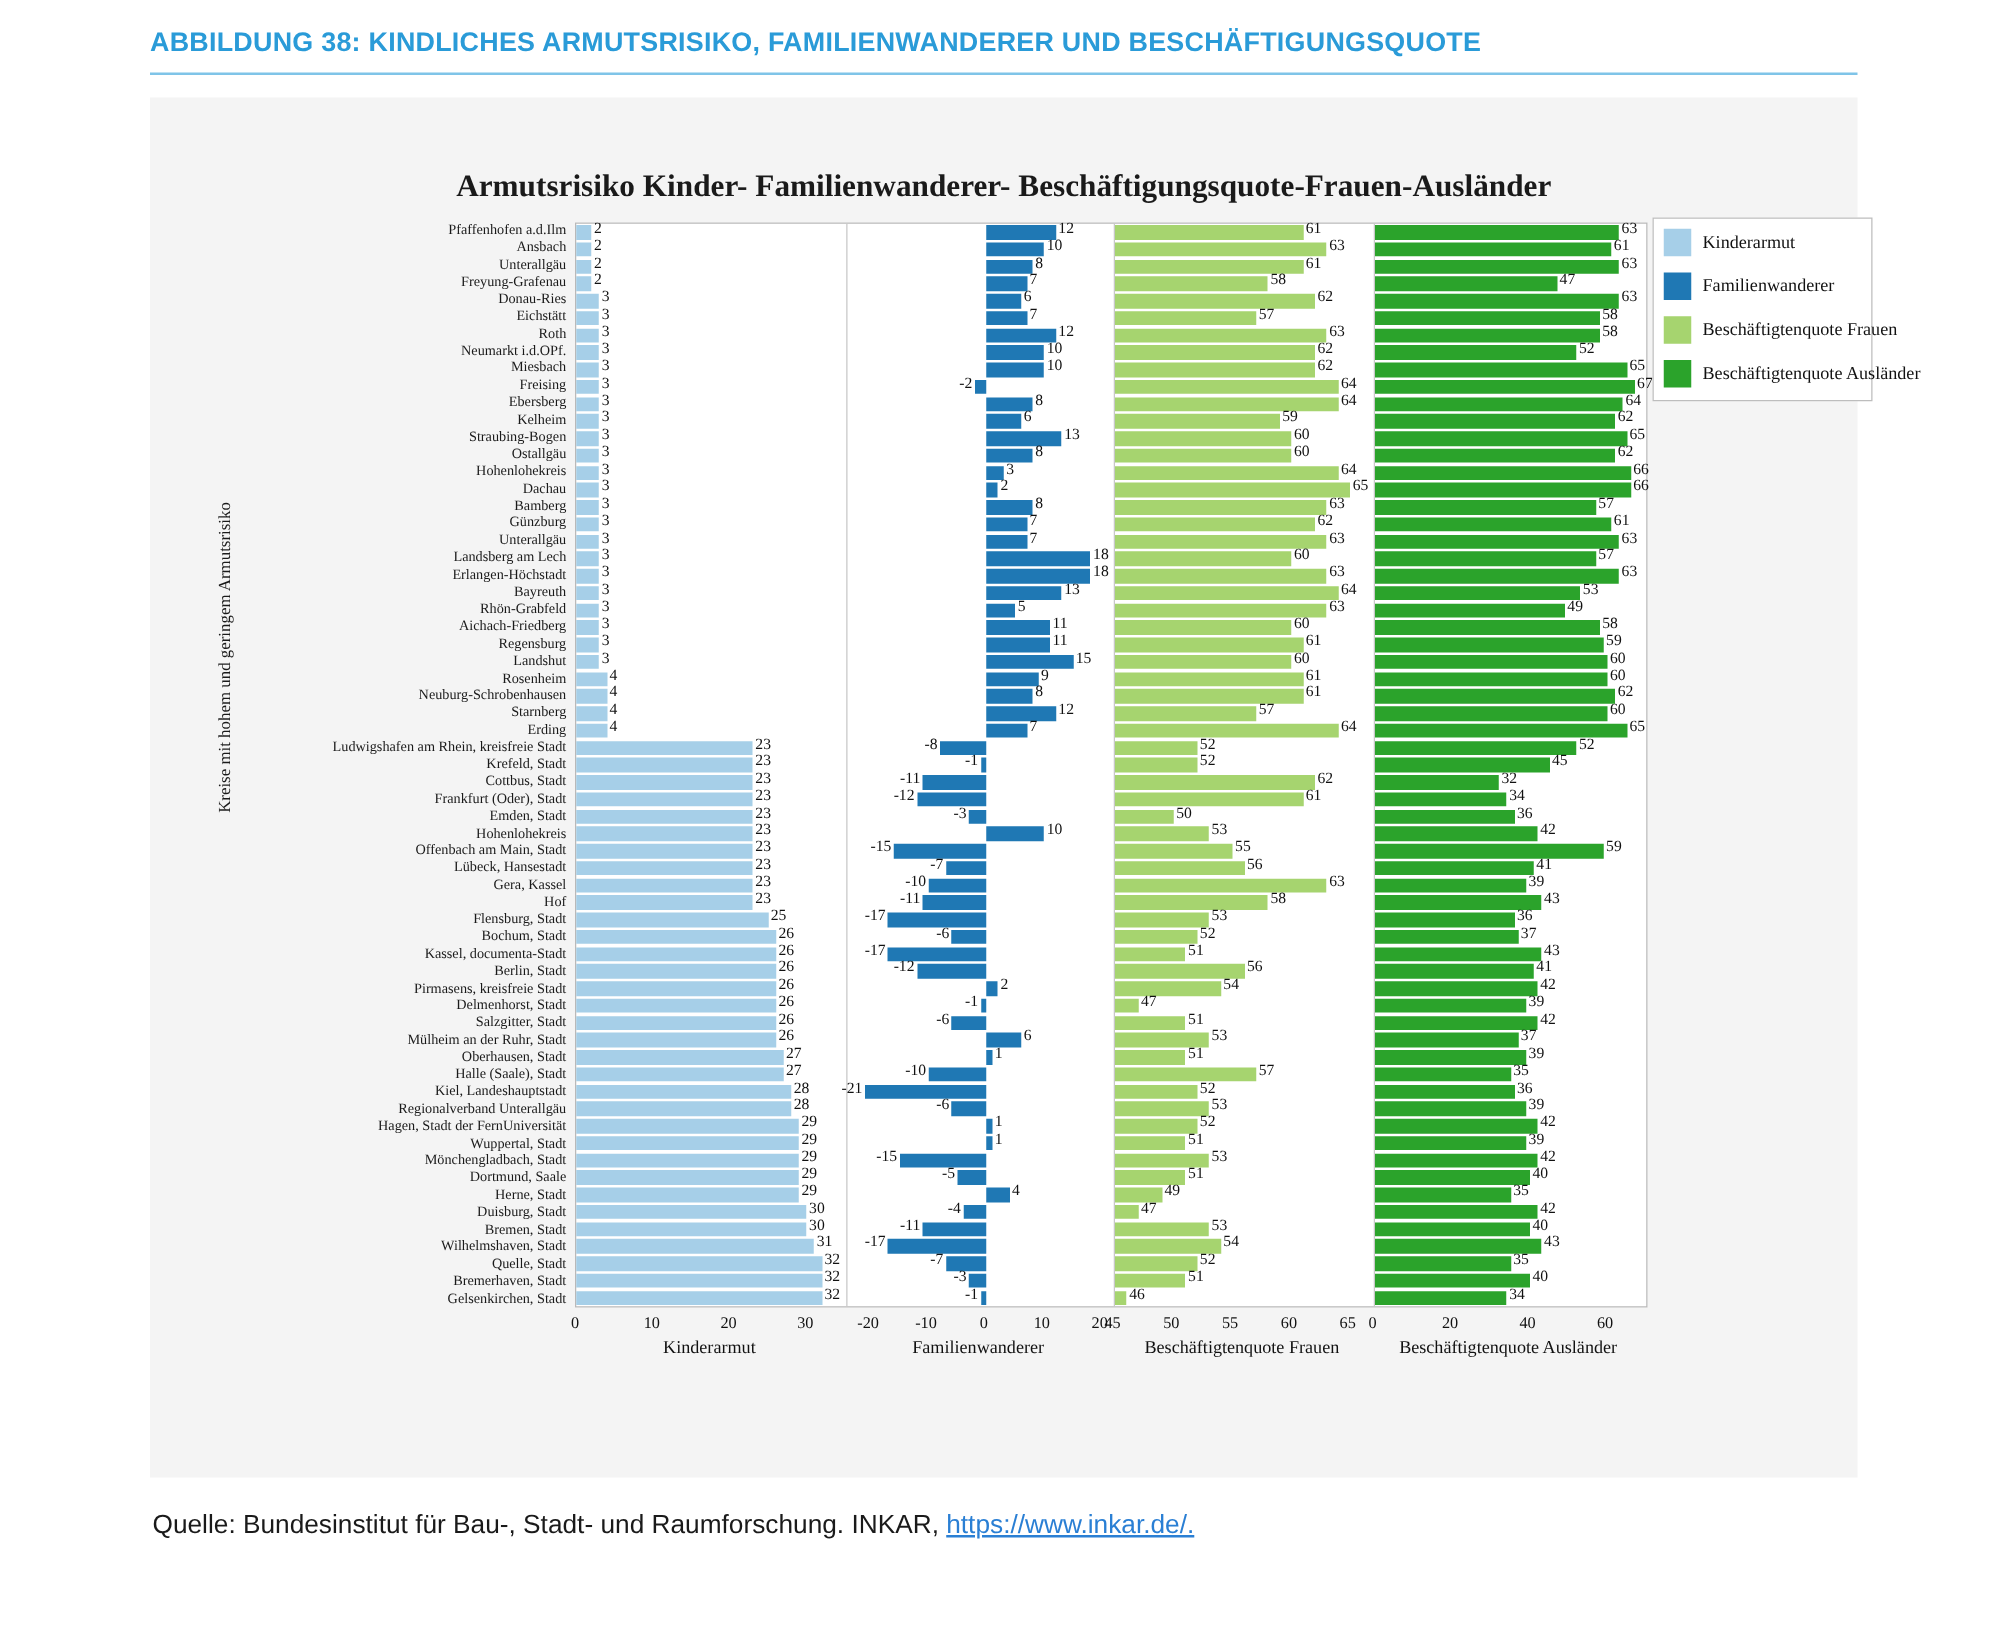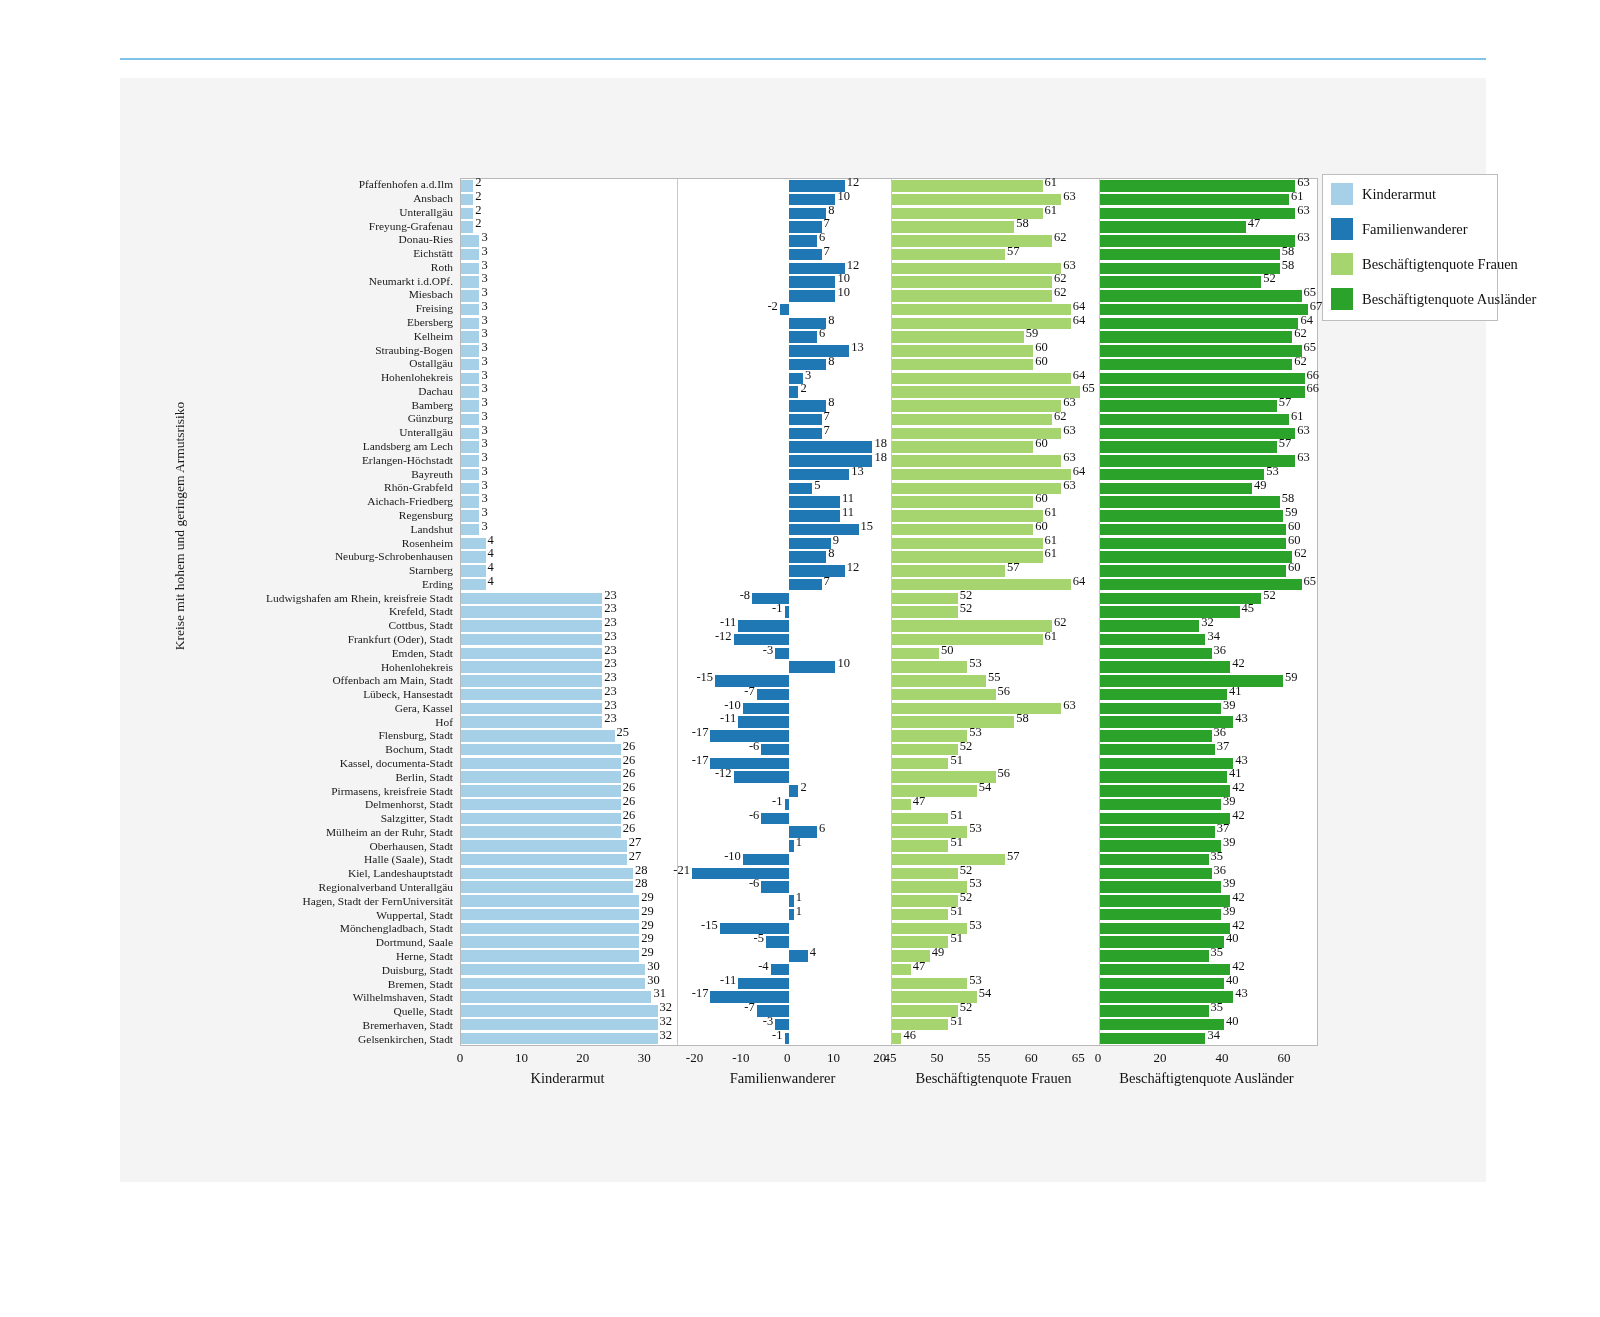--- a/index.html
+++ b/index.html
@@ -117,24 +117,26 @@
     font-family:"Liberation Sans", sans-serif;font-size:21px;color:#1a1a1a;
     white-space:nowrap;
   }
   .source a{color:#2a7fd4;text-decoration:underline;}
 </style>
 </head>
 <body>
 
 <div class="page">
 
+  <div class="fig-heading">ABBILDUNG 38: KINDLICHES ARMUTSRISIKO, FAMILIENWANDERER UND BESCHÄFTIGUNGSQUOTE</div>
   <div class="fig-rule"></div>
 
   <div class="panel">
 
+    <div class="chart-title">Armutsrisiko Kinder- Familienwanderer- Beschäftigungsquote-Frauen-Ausländer</div>
 
     <div class="ytitle">Kreise mit hohem und geringem Armutsrisiko</div>
     <div class="ylabels" id="ylabels">
         <div class="ylab">Pfaffenhofen a.d.Ilm</div>
         <div class="ylab">Ansbach</div>
         <div class="ylab">Unterallgäu</div>
         <div class="ylab">Freyung-Grafenau</div>
         <div class="ylab">Donau-Ries</div>
         <div class="ylab">Eichstätt</div>
         <div class="ylab">Roth</div>
@@ -1280,14 +1282,17 @@
         <span class="lgt">Beschäftigtenquote Frauen</span>
       </div>
       <div class="lgi">
         <span class="swatch" style="background: rgb(43, 163, 43);"></span>
         <span class="lgt">Beschäftigtenquote Ausländer</span>
       </div>
     </div>
 
   </div>
 
+  <div class="source">
+    <span>Quelle: Bundesinstitut für Bau-, Stadt- und Raumforschung. INKAR, </span><a href="#">https://www.inkar.de/.</a>
+  </div>
 
 </div>
 
 </body></html>

